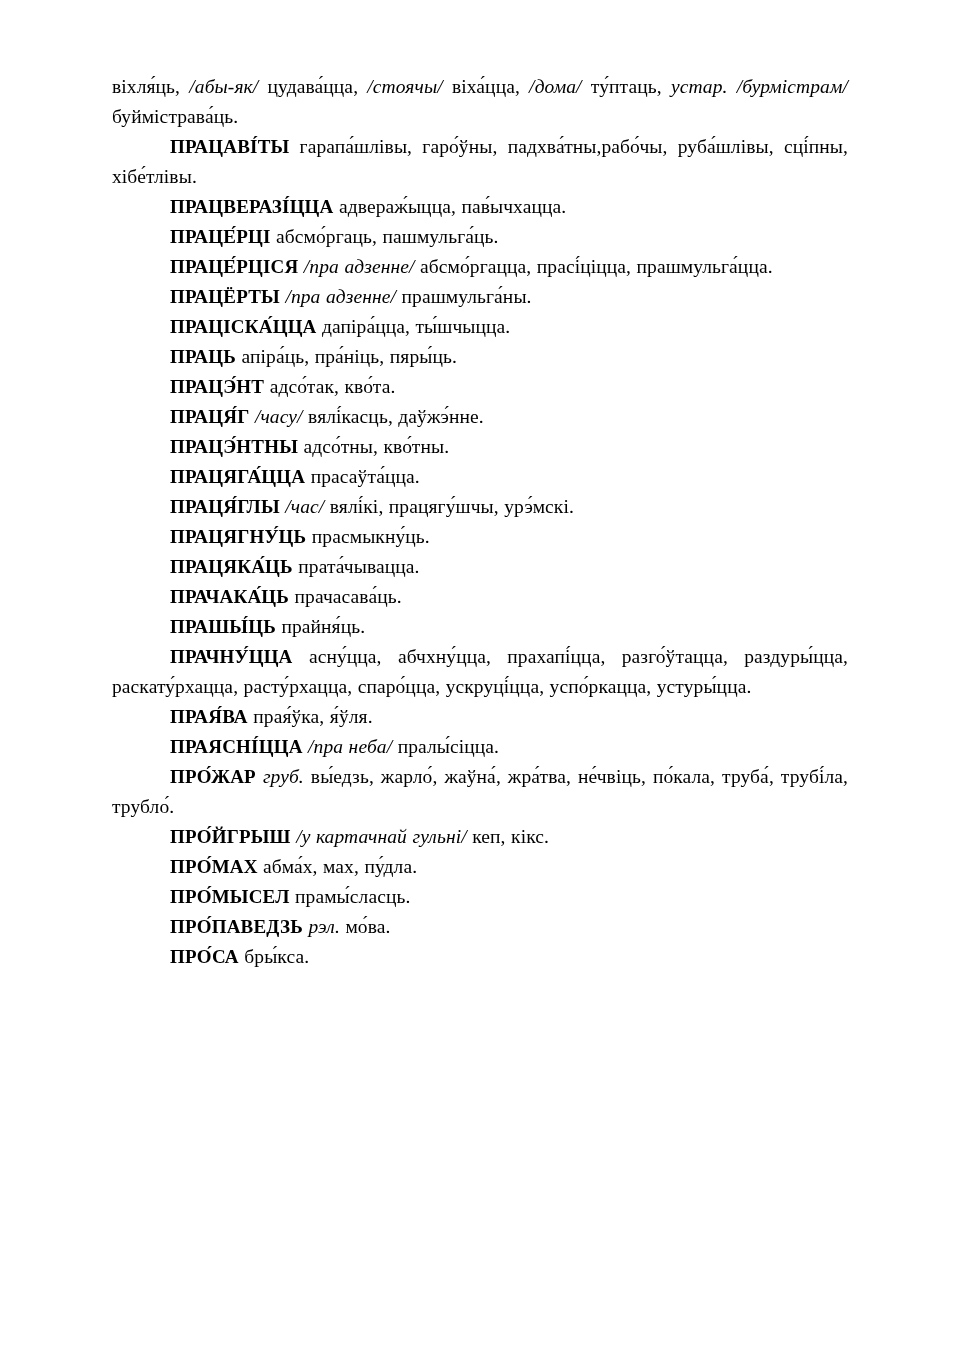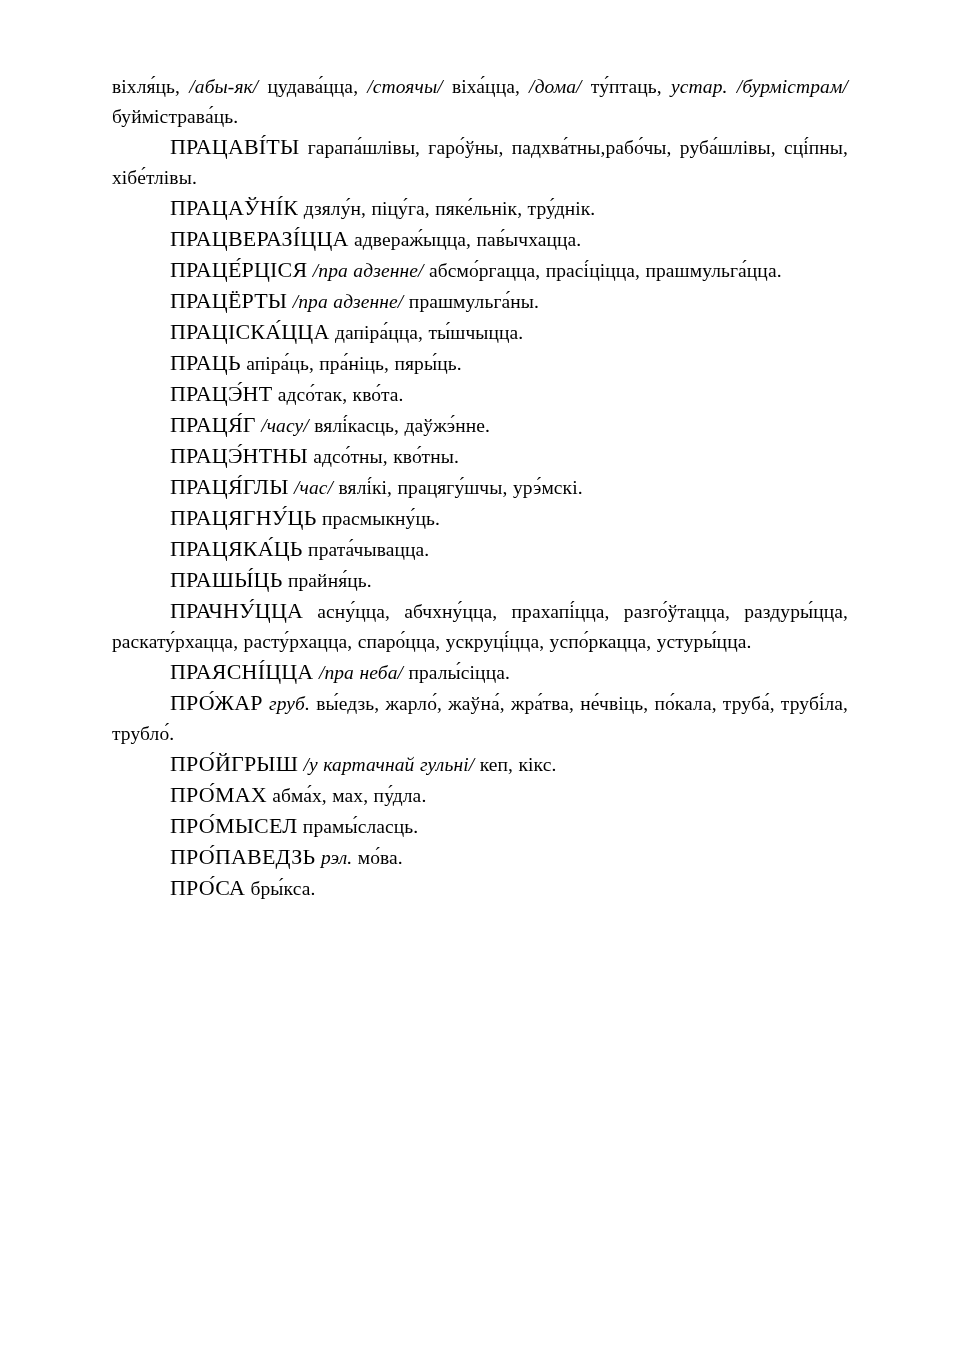--- a/index.html
+++ b/index.html
@@ -55,54 +55,58 @@
   .entry::after {
     content: "";
     display: inline-block;
     width: 100%;
   }
   .entry.no-stretch::after {
     content: none;
   }
 
   .headword {
-    font-size: 22px;
+    font-size: 19px;
     letter-spacing: 0.2px;
     white-space: nowrap;
+    font-weight: bold;
   }
 
   .label {
     font-style: italic;
   }
 
   .gloss {
     font-style: normal;
   }
 </style>
 </head>
 <body>
 
 <div class="page">
   <div class="text-column" id="entry-list">
       <p class="entry continuation no-stretch"><span class="gloss">віхля́ць, </span><span class="label">/абы-як/</span><span class="gloss"> цудава́цца, </span><span class="label">/стоячы/</span><span class="gloss"> віха́цца, </span><span class="label">/дома/</span><span class="gloss"> ту́птаць, </span><span class="label">устар.</span><span class="gloss"> </span><span class="label">/бурмістрам/</span><span class="gloss"> буймістрава́ць.</span></p>
       <p class="entry no-stretch"><span class="headword">ПРАЦАВІ́ТЫ</span><span class="gloss"> гарапа́шлівы, гаро́ўны, падхва́тны,рабо́чы, руба́шлівы, сці́пны, хібе́тлівы.</span></p>
-      <p class="entry no-stretch"><span class="headword">ПРАЦАЎНІ́К</span><span class="gloss"> дзялу́н, піцу́га, пяке́льнік, тру́днік.</span></p>
       <p class="entry no-stretch"><span class="headword">ПРАЦВЕРАЗІ́ЦЦА</span><span class="gloss"> адвераж́ыцца, пав́ычхацца.</span></p>
+      <p class="entry no-stretch"><span class="headword">ПРАЦЕ́РЦІ</span><span class="gloss"> абсмо́ргаць, пашмульга́ць.</span></p>
       <p class="entry no-stretch"><span class="headword">ПРАЦЕ́РЦІСЯ</span><span class="gloss"> </span><span class="label">/пра адзенне/</span><span class="gloss"> абсмо́ргацца, прасі́ціцца, прашмульга́цца.</span></p>
       <p class="entry no-stretch"><span class="headword">ПРАЦЁРТЫ</span><span class="gloss"> </span><span class="label">/пра адзенне/</span><span class="gloss"> прашмульга́ны.</span></p>
       <p class="entry no-stretch"><span class="headword">ПРАЦІСКА́ЦЦА</span><span class="gloss"> дапіра́цца, ты́шчыцца.</span></p>
       <p class="entry no-stretch"><span class="headword">ПРАЦЬ</span><span class="gloss"> апіра́ць, пра́ніць, пяры́ць.</span></p>
       <p class="entry no-stretch"><span class="headword">ПРАЦЭ́НТ</span><span class="gloss"> адсо́так, кво́та.</span></p>
       <p class="entry no-stretch"><span class="headword">ПРАЦЯ́Г</span><span class="gloss"> </span><span class="label">/часу/</span><span class="gloss"> вялі́касць, даўжэ́нне.</span></p>
       <p class="entry no-stretch"><span class="headword">ПРАЦЭ́НТНЫ</span><span class="gloss"> адсо́тны, кво́тны.</span></p>
+      <p class="entry no-stretch"><span class="headword">ПРАЦЯГА́ЦЦА</span><span class="gloss"> прасаўта́цца.</span></p>
       <p class="entry no-stretch"><span class="headword">ПРАЦЯ́ГЛЫ</span><span class="gloss"> </span><span class="label">/час/</span><span class="gloss"> вялі́кі, працягу́шчы, урэ́мскі.</span></p>
       <p class="entry no-stretch"><span class="headword">ПРАЦЯГНУ́ЦЬ</span><span class="gloss"> прасмыкну́ць.</span></p>
       <p class="entry no-stretch"><span class="headword">ПРАЦЯКА́ЦЬ</span><span class="gloss"> прата́чывацца.</span></p>
+      <p class="entry no-stretch"><span class="headword">ПРАЧАКА́ЦЬ</span><span class="gloss"> прачасава́ць.</span></p>
       <p class="entry no-stretch"><span class="headword">ПРАШЫ́ЦЬ</span><span class="gloss"> прайня́ць.</span></p>
       <p class="entry no-stretch"><span class="headword">ПРАЧНУ́ЦЦА</span><span class="gloss"> асну́цца, абчхну́цца, прахапі́цца, разго́ўтацца, раздуры́цца, раскату́рхацца, расту́рхацца, спаро́цца, ускруці́цца, успо́ркацца, устуры́цца.</span></p>
+      <p class="entry no-stretch"><span class="headword">ПРАЯ́ВА</span><span class="gloss"> прая́ўка, я́ўля.</span></p>
       <p class="entry no-stretch"><span class="headword">ПРАЯСНІ́ЦЦА</span><span class="gloss"> </span><span class="label">/пра неба/</span><span class="gloss"> пралы́сіцца.</span></p>
       <p class="entry no-stretch"><span class="headword">ПРО́ЖАР</span><span class="gloss"> </span><span class="label">груб.</span><span class="gloss"> вы́едзь, жарло́, жаўна́, жра́тва, не́чвіць, по́кала, труба́, трубі́ла, трубло́.</span></p>
       <p class="entry no-stretch"><span class="headword">ПРО́ЙГРЫШ</span><span class="gloss"> </span><span class="label">/у картачнай гульні/</span><span class="gloss"> кеп, кікс.</span></p>
       <p class="entry no-stretch"><span class="headword">ПРО́МАХ</span><span class="gloss"> абма́х, мах, пу́дла.</span></p>
       <p class="entry no-stretch"><span class="headword">ПРО́МЫСЕЛ</span><span class="gloss"> прамы́сласць.</span></p>
       <p class="entry no-stretch"><span class="headword">ПРО́ПАВЕДЗЬ</span><span class="gloss"> </span><span class="label">рэл.</span><span class="gloss"> мо́ва.</span></p>
       <p class="entry no-stretch"><span class="headword">ПРО́СА</span><span class="gloss"> бры́кса.</span></p>
     </div>
 </div>
 

